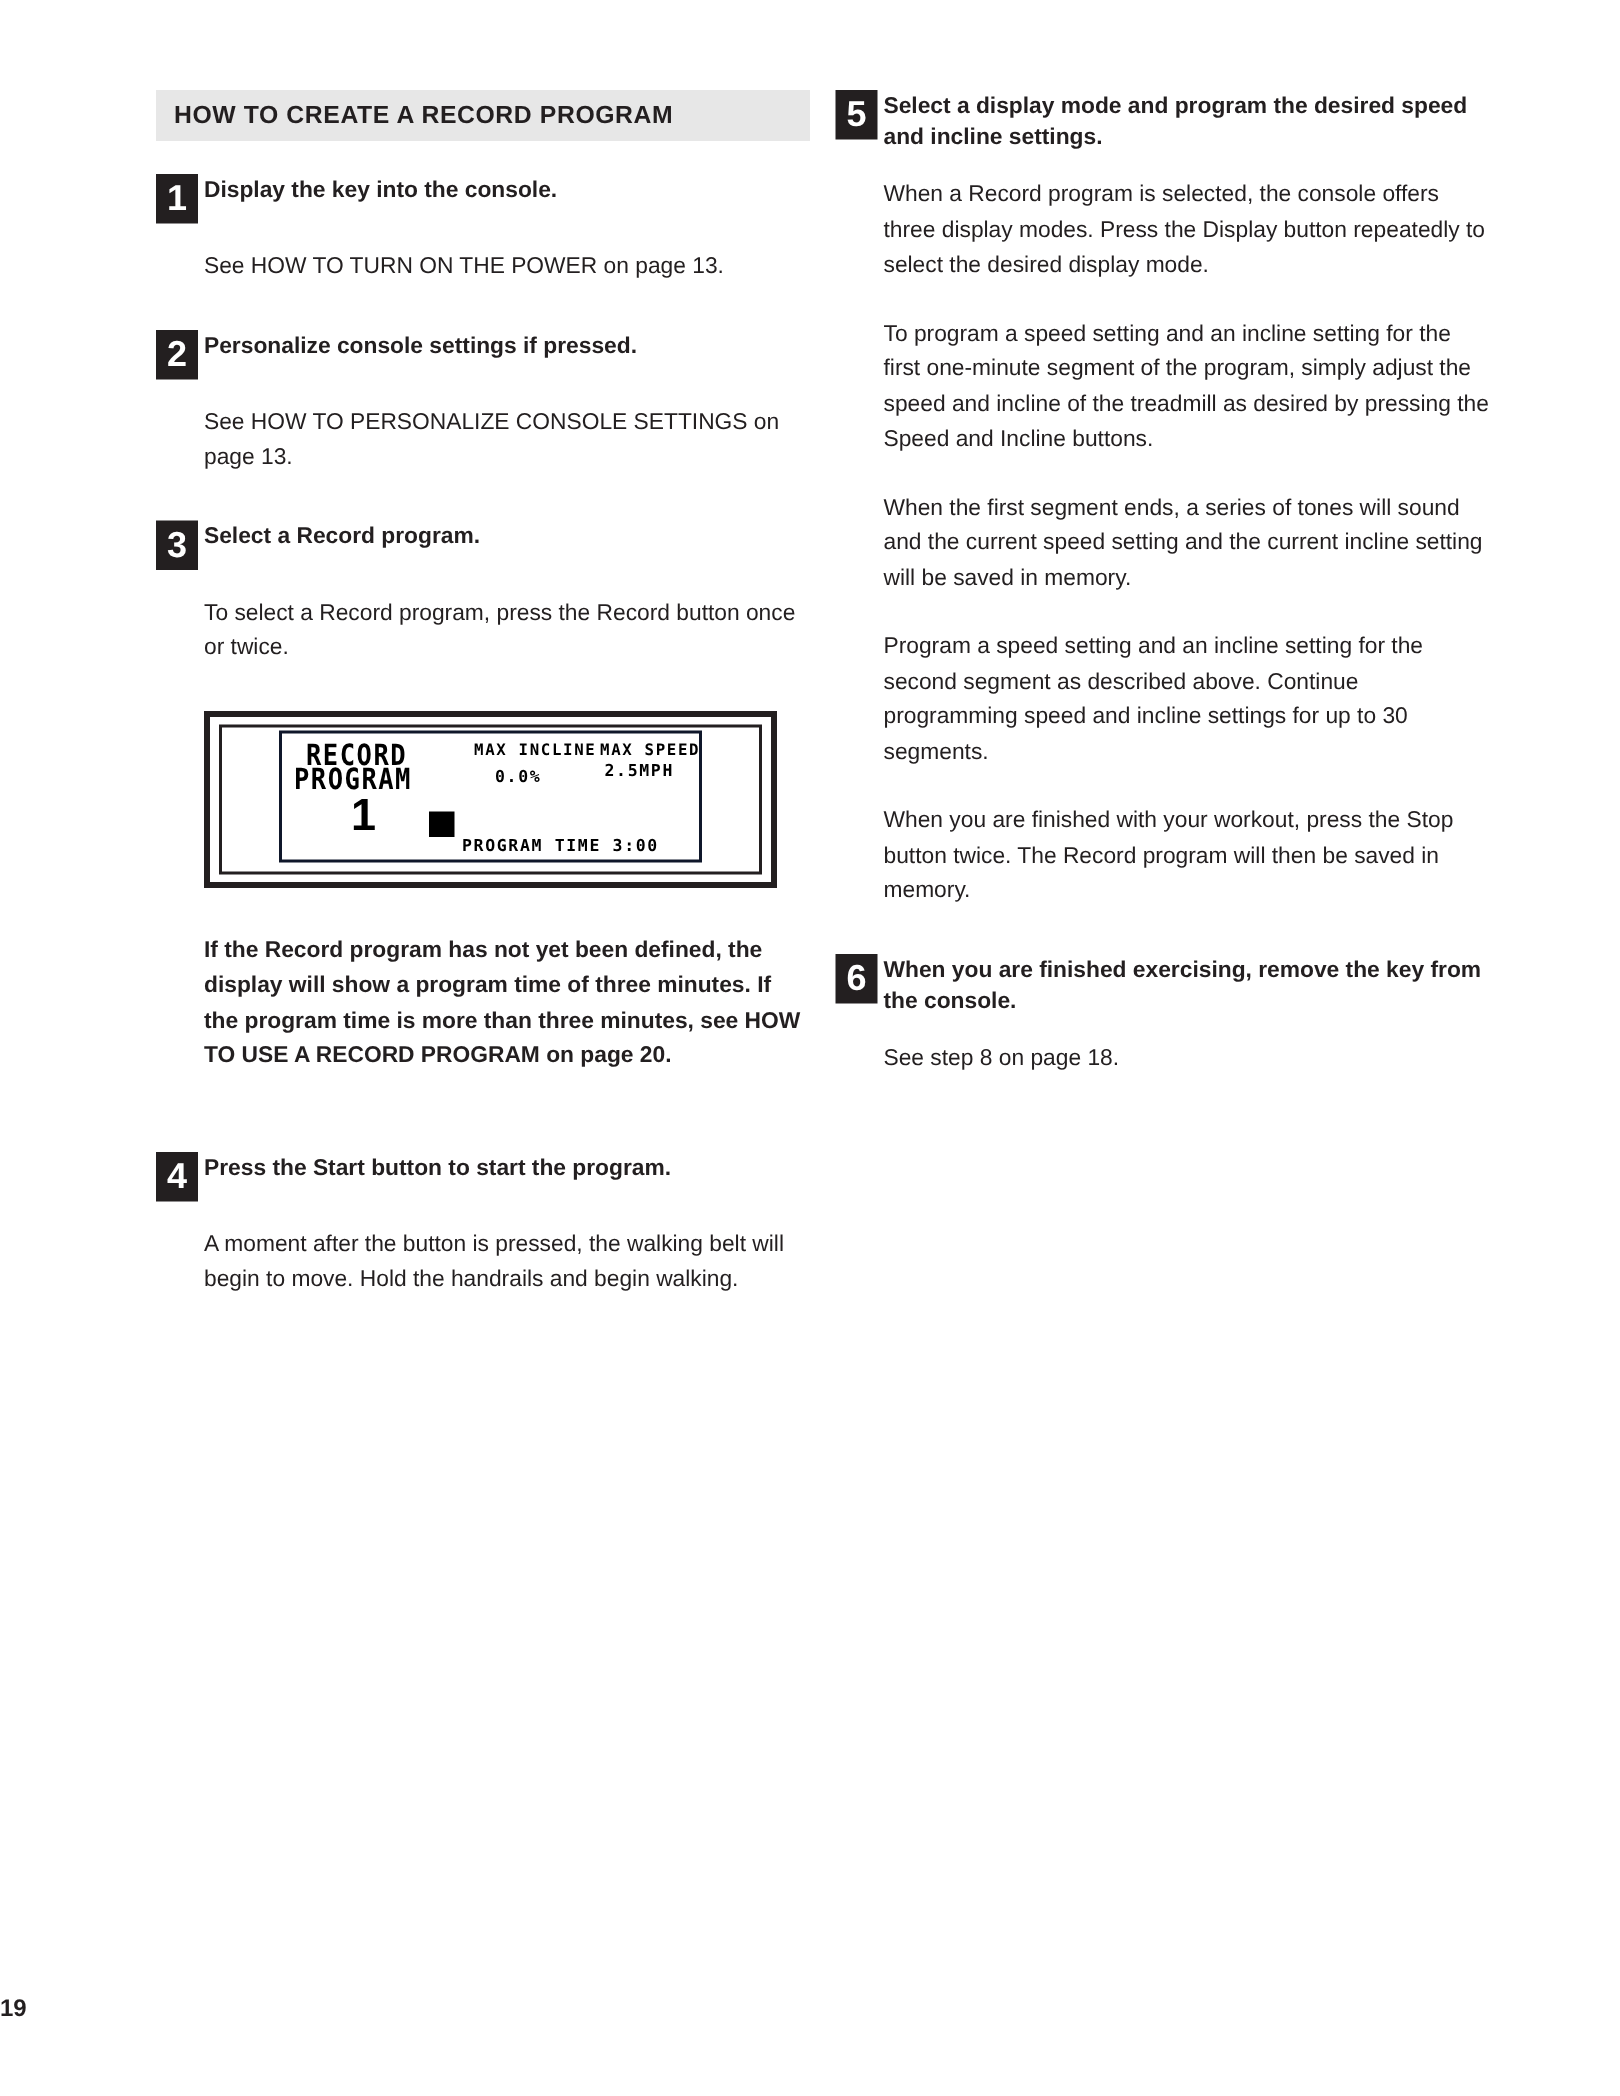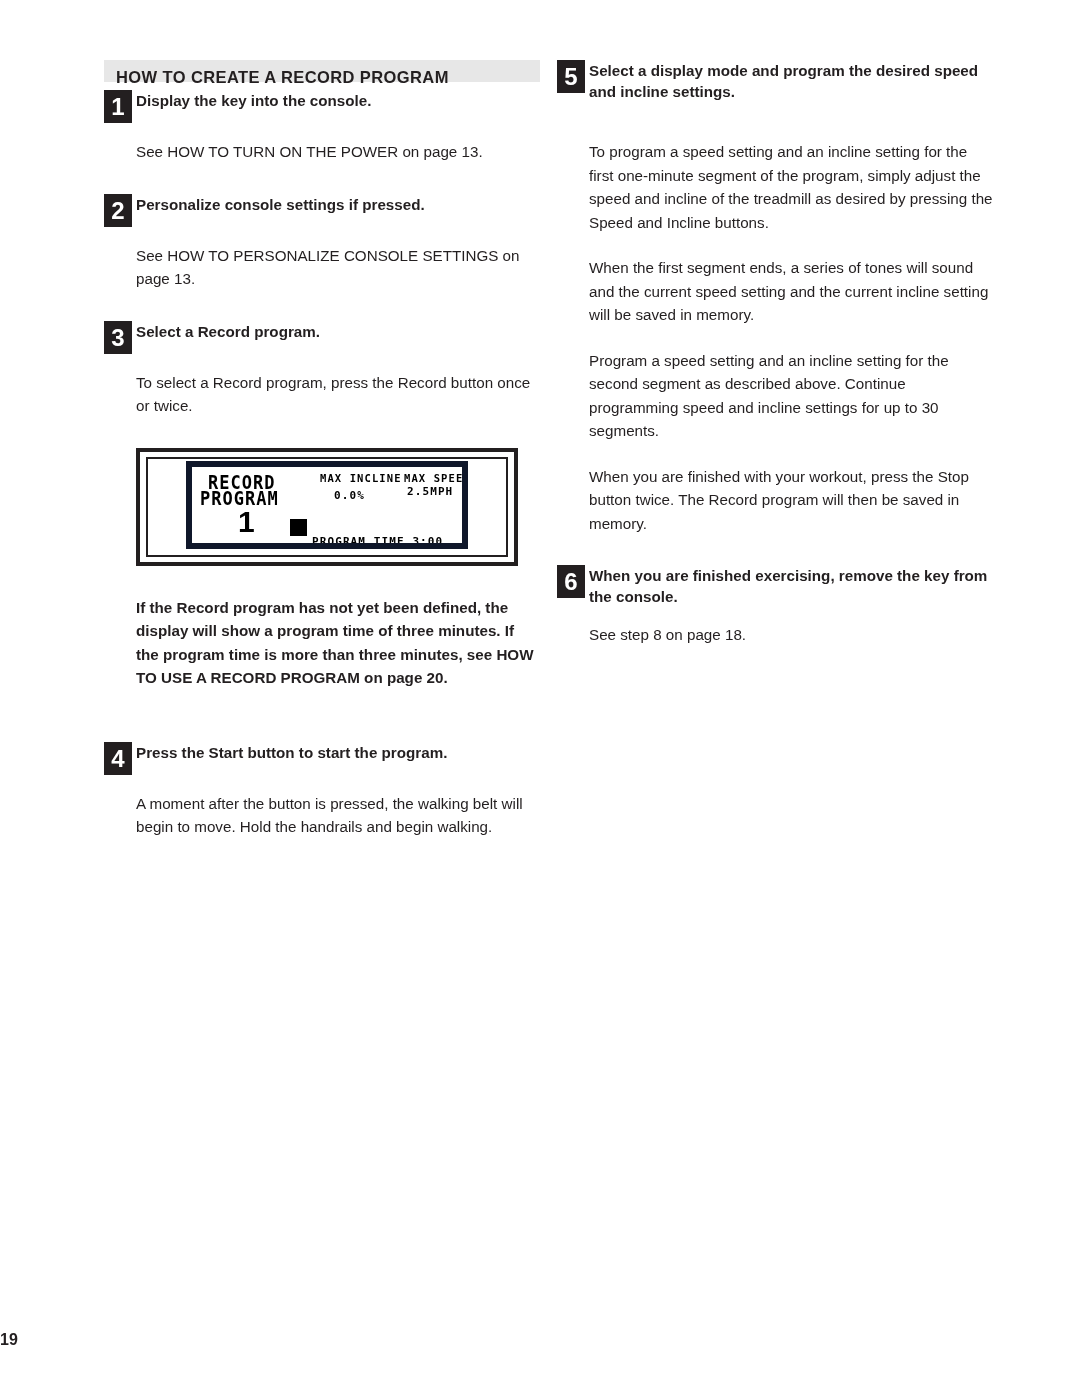--- a/index.html
+++ b/index.html
@@ -33,28 +33,28 @@
   .col-right {
     position: absolute;
     left: 557px;
     top: 60px;
     width: 436px;
   }
 
   
   .section-header {
     background: #e7e7e7;
-    height: 22px;
+    height: 34px;
     line-height: 34px;
     font-size: 16.5px;
     font-weight: bold;
     letter-spacing: 0.4px;
     padding-left: 12px;
     box-sizing: border-box;
-    margin-bottom: 8px;
+    margin-bottom: 22px;
   }
 
   
   .step {
     position: relative;
     min-height: 34px;
     padding-left: 32px;
     margin-bottom: 2px;
   }
   .step-badge {
@@ -116,21 +116,21 @@
     bottom: 5px;
     border: 2px solid #231f20;
     box-sizing: border-box;
   }
   .lcd {
     position: absolute;
     left: 46px;
     top: 9px;
     width: 282px;
     height: 88px;
-    border: 6px solid #0f172a;
+    border: 2px solid #0f172a;
     box-sizing: border-box;
     background: #ffffff;
     overflow: hidden;
   }
   .lcd-txt {
     position: absolute;
     font-family: "DejaVu Sans Mono", monospace;
     font-weight: bold;
     color: #000000;
     letter-spacing: 0.5px;
@@ -275,20 +275,21 @@
 
   </div>
 
   <div class="col-right">
 
     <div class="step">
       <div class="step-badge">5</div>
       <div class="step-title">Select a display mode and program the desired speed and incline settings.</div>
     </div>
     <div class="gap-sm"></div>
+    <p class="body">When a Record program is selected, the console offers three display modes. Press the Display button repeatedly to select the desired display mode.</p>
     <div class="gap-md"></div>
     <p class="body">To program a speed setting and an incline setting for the first one-minute segment of the program, simply adjust the speed and incline of the treadmill as desired by pressing the Speed and Incline buttons.</p>
     <div class="gap-md"></div>
     <p class="body">When the first segment ends, a series of tones will sound and the current speed setting and the current incline setting will be saved in memory.</p>
     <div class="gap-md"></div>
     <p class="body">Program a speed setting and an incline setting for the second segment as described above. Continue programming speed and incline settings for up to 30 segments.</p>
     <div class="gap-md"></div>
     <p class="body">When you are finished with your workout, press the Stop button twice. The Record program will then be saved in memory.</p>
 
     <div class="gap-lg"></div>

